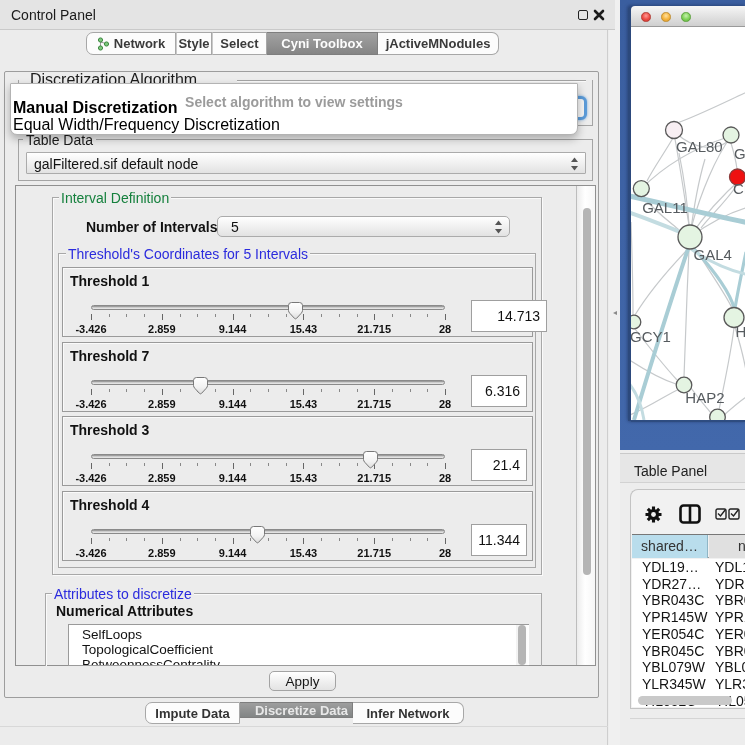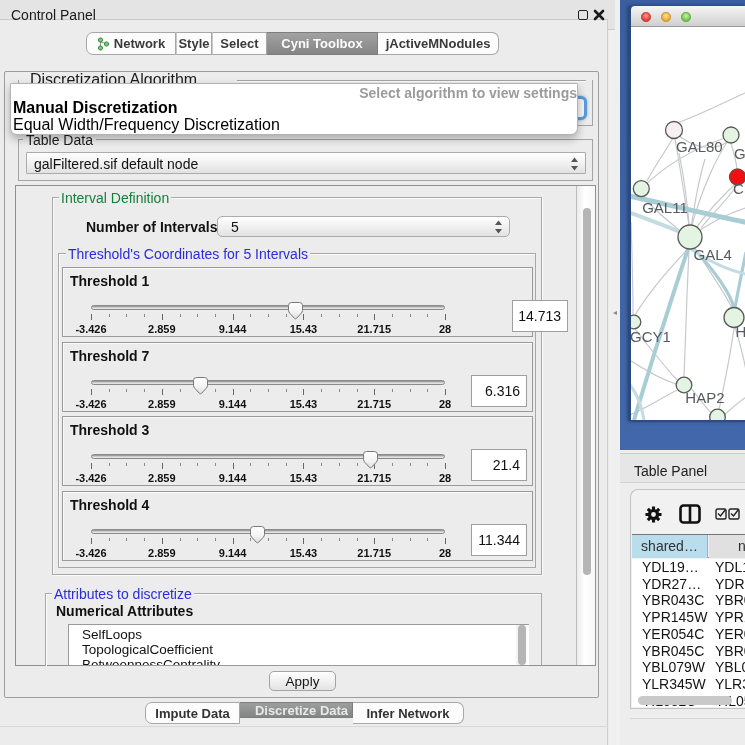--- a/index.html
+++ b/index.html
@@ -4,21 +4,21 @@
   * { margin:0; padding:0; box-sizing:border-box; }
   html,body { width:745px; height:745px; overflow:hidden; background:#ececec;
     font-family:"Liberation Sans", sans-serif; }
   .abs { position:absolute; }
 </style>
 </head>
 <body>
 
 <div class="abs" style="left:0;top:0;width:608px;height:745px;background:#ececec;border-right:1px solid #cecece;">
 
-  <div class="abs" style="left:0;top:0;width:608px;height:20px;background:#e4e4e4;border-bottom:1px solid #c9c9c9;">
+  <div class="abs" style="left:0;top:0;width:608px;height:30px;background:#e4e4e4;border-bottom:1px solid #c9c9c9;">
     <div class="abs" style="left:11px;top:7px;font-size:14px;color:#1b1b1b;">Control Panel</div>
 
     <div class="abs" style="left:578px;top:10px;width:10px;height:10px;border:1.6px solid #222;border-radius:2px;"></div>
 
     <svg class="abs" style="left:593px;top:9px" width="12" height="12" viewBox="0 0 12 12">
       <path d="M2 2 L10 10 M10 2 L2 10" stroke="#1a1a1a" stroke-width="2.6" stroke-linecap="round"></path>
     </svg>
   </div>
 
   <div class="abs" style="left:86px;top:32px;height:23px;display:flex;">
@@ -116,21 +116,21 @@
     <svg class="abs" style="left:223.8px;top:33px;" width="17" height="20" viewBox="0 0 17 20">
       <path d="M1.5 4.5 Q1.5 1.5 4.5 1.5 L12.5 1.5 Q15.5 1.5 15.5 4.5 L15.5 9.5 Q15.5 11 14 12.5 L9.6 17.3 Q8.5 18.4 7.4 17.3 L3 12.5 Q1.5 11 1.5 9.5 Z" fill="url(#tg267)" stroke="#787878" stroke-width="1"></path>
       <defs>
           <linearGradient id="tg267" x1="0" y1="0" x2="0" y2="1">
             <stop offset="0" stop-color="#ffffff"></stop>
             <stop offset="0.6" stop-color="#f2f2f2"></stop>
             <stop offset="1" stop-color="#dcdcdc"></stop>
           </linearGradient>
         </defs>
     </svg>
-    <div class="abs" style="left:408px;top:32px;width:56px;height:32px;background:#fff;border:1px solid #9f9f9f;text-align:right;font-size:14px;color:#111;line-height:30px;padding-right:6px;margin-left:41px;">14.713</div>
+    <div class="abs" style="left:408px;top:32px;width:76px;height:32px;background:#fff;border:1px solid #9f9f9f;text-align:right;font-size:14px;color:#111;line-height:30px;padding-right:6px;">14.713</div>
   </div>
   <div class="abs" style="left:62px;top:342px;width:471px;height:70px;border:1px solid #9a9a9a;box-shadow:inset 1px 1px 0 #fafafa;background:#ececec;">
     <div class="abs" style="left:7px;top:5px;font-size:14px;font-weight:bold;color:#111;">Threshold 7</div>
     <div class="abs" style="left:28px;top:37px;width:354px;height:5px;background:linear-gradient(#848484,#c9c9c9 45%,#ededed);border-radius:2.5px;border:0.5px solid #8a8a8a;"></div>
     <div class="abs" style="left:28.0px;top:46px;width:1px;height:6px;background:#666;"></div>
       <div class="abs" style="left:45.7px;top:46px;width:1px;height:3px;background:#888;"></div>
       <div class="abs" style="left:63.4px;top:46px;width:1px;height:3px;background:#888;"></div>
       <div class="abs" style="left:81.1px;top:46px;width:1px;height:3px;background:#888;"></div>
       <div class="abs" style="left:98.8px;top:46px;width:1px;height:6px;background:#666;"></div>
       <div class="abs" style="left:116.5px;top:46px;width:1px;height:3px;background:#888;"></div>
@@ -272,21 +272,21 @@
     <div style="width:113px;height:16px;background:linear-gradient(#9e9e9e,#828585);border:1px solid #7e7e7e;border-left:none;display:flex;align-items:flex-start;justify-content:center;padding-left:11px;">
       <span style="font-size:13px;font-weight:bold;color:#e8e8e8;">Discretize Data</span>
       </div>
     <div style="width:111px;height:22px;background:#fcfcfc;border:1px solid #a7a7a7;border-left:none;border-radius:0 7px 7px 0;display:flex;align-items:center;justify-content:center;">
       <span style="font-size:13px;font-weight:bold;color:#333;">Infer Network</span>
       </div>
   </div>
   <div class="abs" style="left:0;top:726px;width:608px;border-top:1px solid #d8d8d8;"></div>
 
   <div class="abs" style="left:10px;top:83px;width:568px;height:52px;background:#fff;border:1px solid #b3b3b3;border-radius:1px 1px 7px 7px;box-shadow:0 4px 9px rgba(0,0,0,0.28);z-index:50;">
-    <div style="text-align:right;font-size:14px;font-weight:bold;color:#9b9b9b;padding-top:2px;height:15px;line-height:14px;">Select algorithm to view settings</div>
+    <div style="text-align:center;font-size:14px;font-weight:bold;color:#9b9b9b;padding-top:11px;height:15px;line-height:14px;">Select algorithm to view settings</div>
     <div style="font-size:16px;font-weight:bold;color:#000;padding-left:2px;height:17px;line-height:17px;">Manual Discretization</div>
     <div style="font-size:16px;color:#000;padding-left:2px;height:17px;line-height:17px;">Equal Width/Frequency Discretization</div>
   </div>
 
 </div>
 
 <div class="abs" style="left:609px;top:0;width:11px;height:745px;background:#f0f0f0;"></div>
 <div class="abs" style="left:608px;top:0;width:7px;height:30px;background:#e4e4e4;border-bottom:1px solid #c9c9c9;"></div>
 
 <div class="abs" style="left:613px;top:308px;width:6px;height:10px;color:#8a8a8a;font-size:8px;line-height:10px;">◂</div>

